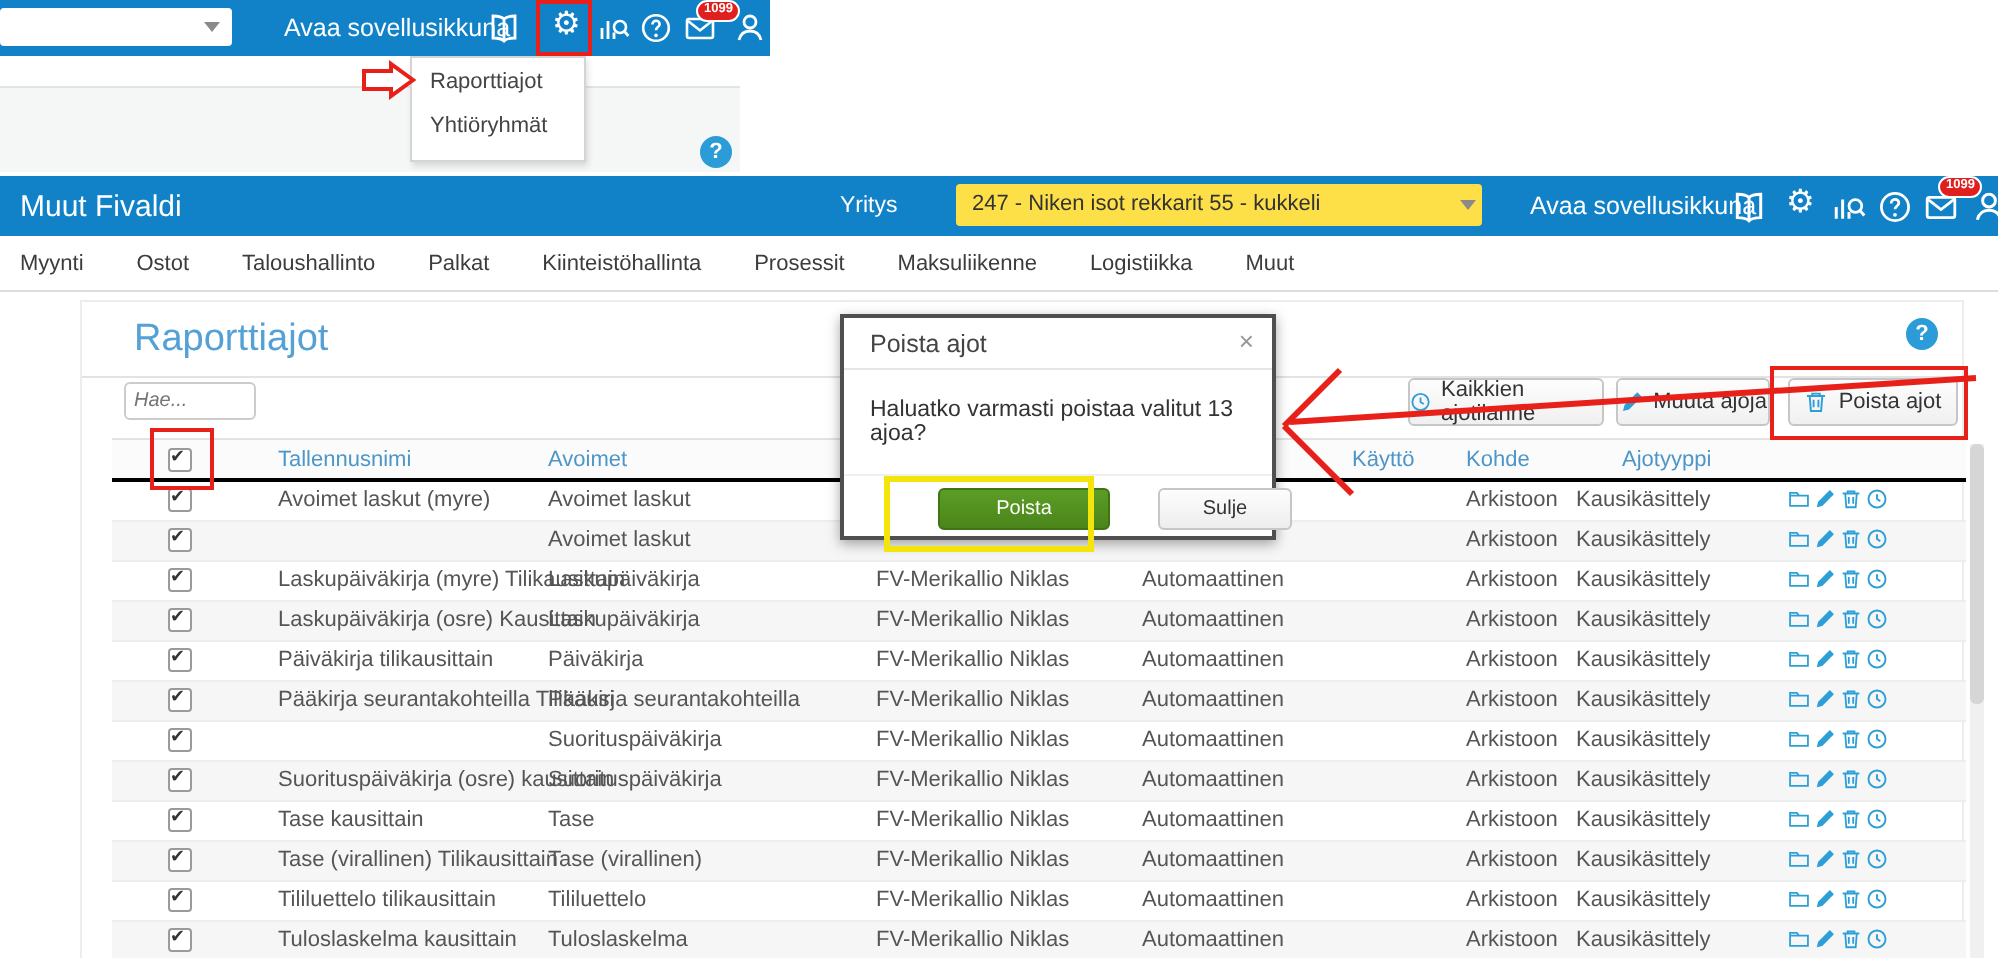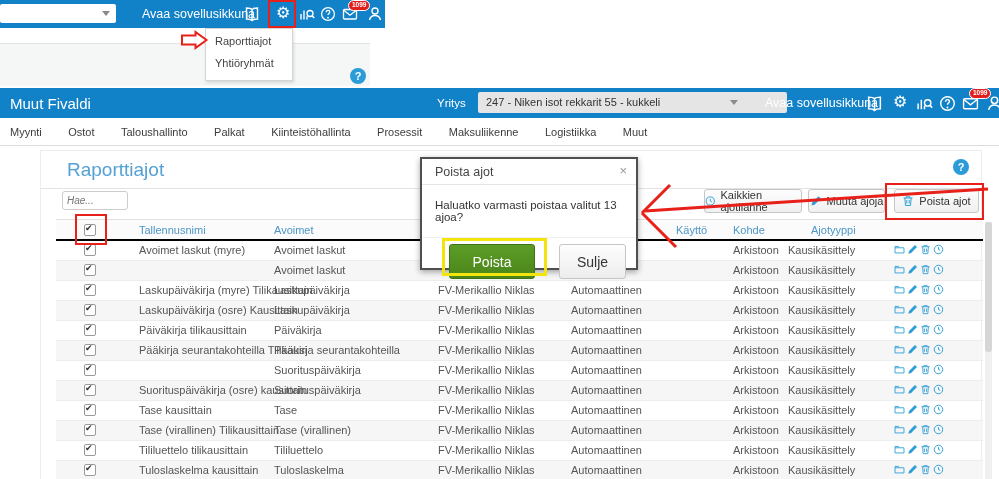--- a/index.html
+++ b/index.html
@@ -22,22 +22,22 @@
   .ov-select .chev{position:absolute;right:6px;top:7px;}
   .ov-applabel{left:142px;top:7px;color:#fff;font-size:12.5px;}
   .ov-gray{left:0;top:43px;width:370px;height:42px;background:#f5f6f6;border-top:1px solid #e3e3e3;}
   .ov-menu{left:205px;top:28px;width:86px;height:51px;background:#fff;border:1px solid #d4d4d4;
            box-shadow:1px 2px 3px rgba(0,0,0,.12);z-index:5;}
   .ov-item{padding:6px 0 4px 9px;font-size:11px;color:#444;cursor:pointer;}
   .ov-help{left:350px;top:68px;}
   
   .bar{left:0;top:88px;width:999px;height:30px;}
   .brand{left:10px;top:7px;color:#fff;font-size:15px;}
-  .yritys{left:437px;top:9px;color:#fff;font-size:11.5px;}
-  .company-select{left:478px;top:4px;width:309px;height:21px;background:#e5e5e5;border-radius:2px;
+  .yritys{left:420px;top:9px;color:#fff;font-size:11.5px;}
+  .company-select{left:478px;top:4px;width:263px;height:21px;background:#fde047;border-radius:2px;
                   font-size:11px;color:#333;line-height:21px;padding-left:8px;box-sizing:border-box;}
   .bar-applabel{left:765px;top:8px;color:#fff;font-size:12.5px;}
   .badge{background:#e0201f;border:1px solid #fff;color:#fff;font-size:6.5px;font-weight:bold;
          border-radius:6px;padding:1px 3px;line-height:1;z-index:6;}
   
   .nav{left:0;top:118px;width:999px;height:28px;background:#fff;border-bottom:1px solid #ddd;
        padding-left:10px;box-sizing:border-box;}
   .nav span{display:inline-block;margin-right:22px;font-size:11px;color:#3c3c3c;line-height:28px;cursor:pointer;}
   
   .panel{left:40px;top:150px;width:942px;height:329px;background:#fff;border:1px solid #ededed;border-bottom:none;box-sizing:border-box;}
@@ -72,22 +72,22 @@
   .sb-track{left:985px;top:222px;width:7px;height:257px;background:#f0f0f0;}
   .sb-thumb{left:985px;top:222px;width:7px;height:130px;background:#d6d6d6;border-radius:3px;}
   
   .dialog{left:420px;top:157px;width:218px;height:113px;background:#fff;border:2px solid #4f4f4f;
           box-shadow:0 2px 6px rgba(0,0,0,.35);z-index:30;box-sizing:border-box;}
   .dlg-head{position:relative;height:25px;border-bottom:1px solid #e5e5e5;}
   .dlg-title{position:absolute;left:13px;top:6px;font-size:12.5px;color:#444;}
   .dlg-close{position:absolute;right:9px;top:4px;font-size:13px;color:#999;cursor:pointer;}
   .dlg-msg{position:absolute;left:13px;top:40px;font-size:11.5px;color:#333;}
   .dlg-sep{position:absolute;left:0;top:78px;width:100%;border-top:1px solid #efefef;}
-  .dlg-btn{position:absolute;top:85px;height:35px;border-radius:3px;font-size:14px;display:flex;
-           align-items:center;justify-content:center;cursor:pointer;box-sizing:border-box;}
+  .dlg-btn{position:absolute;top:85px;height:21px;border-radius:3px;font-size:10px;display:flex;
+           align-items:center;justify-content:center;cursor:pointer;box-sizing:border-box;margin-left:20px;}
   .dlg-ok{left:27px;width:86px;background:linear-gradient(#5c9d26,#4a851a);border:1px solid #3f7314;color:#fff;}
   .dlg-cancel{left:137px;width:67px;background:linear-gradient(#fdfdfd,#ededed);border:1px solid #c6c6c6;color:#333;}
   .yellow-frame{position:absolute;left:20px;top:79px;width:99px;height:32px;border:3px solid #f3e50c;z-index:40;}
   
   .ann{left:0;top:0;width:999px;height:479px;z-index:60;pointer-events:none;}
 </style>
 </head>
 <body>
 
 <svg width="0" height="0" style="position:absolute">

